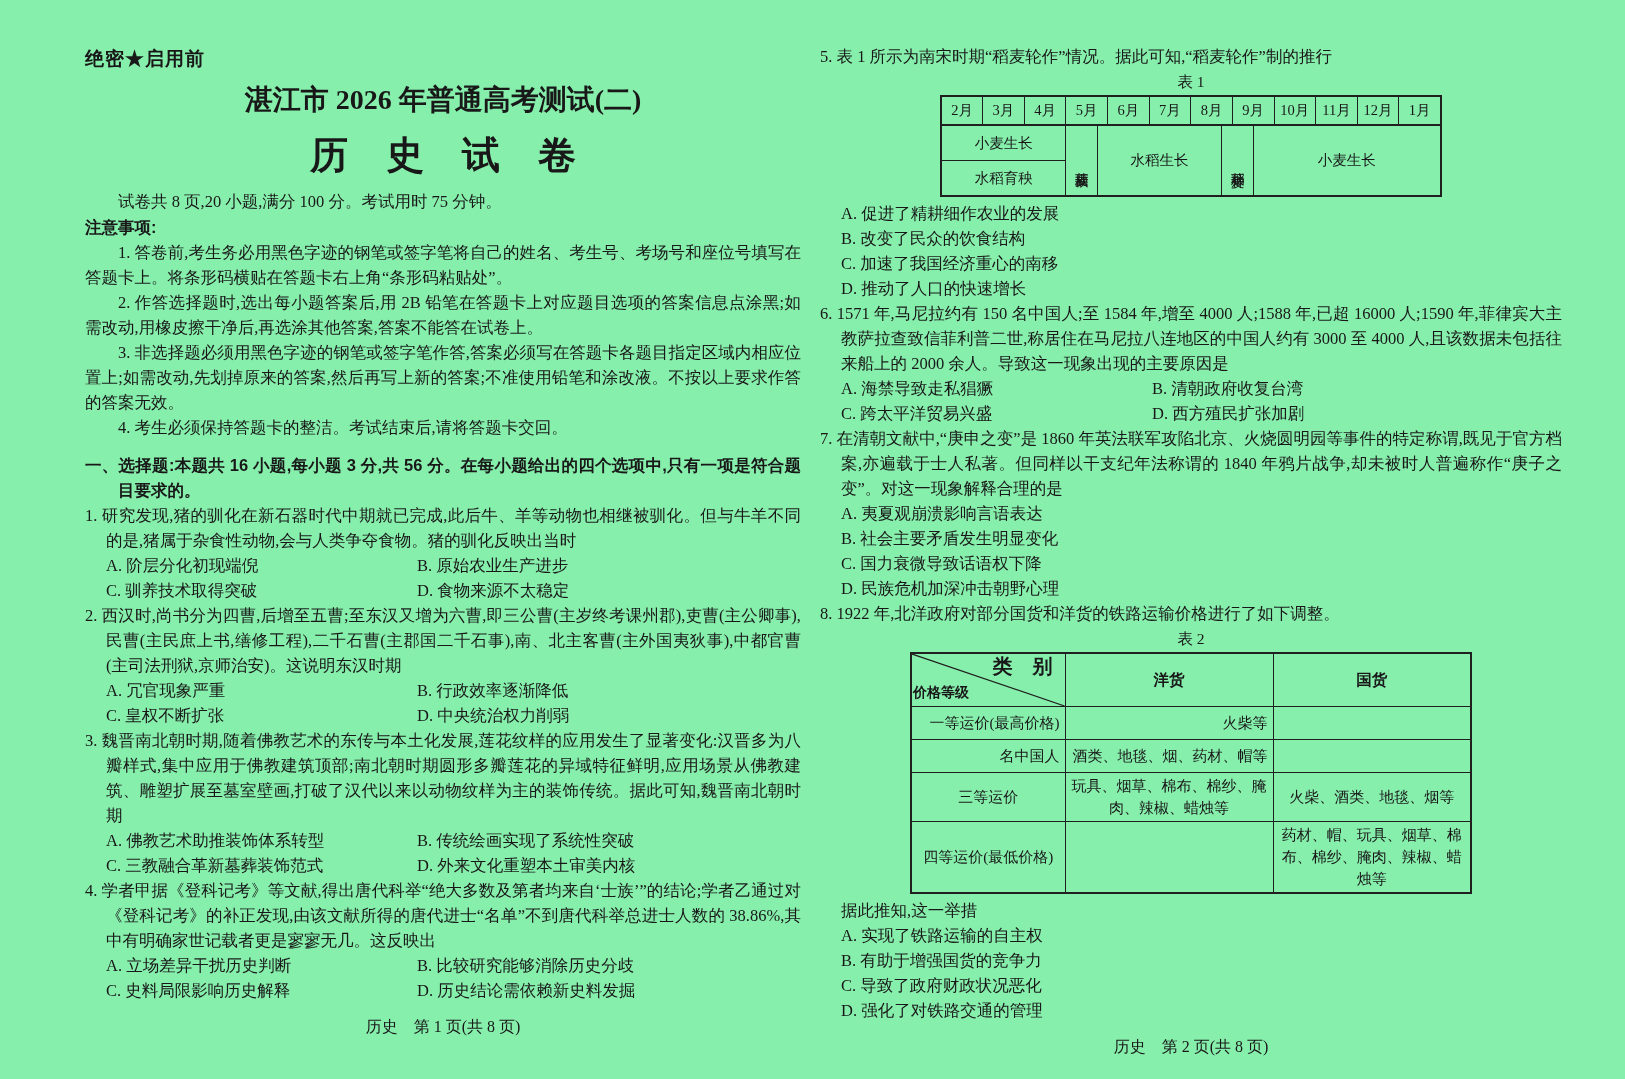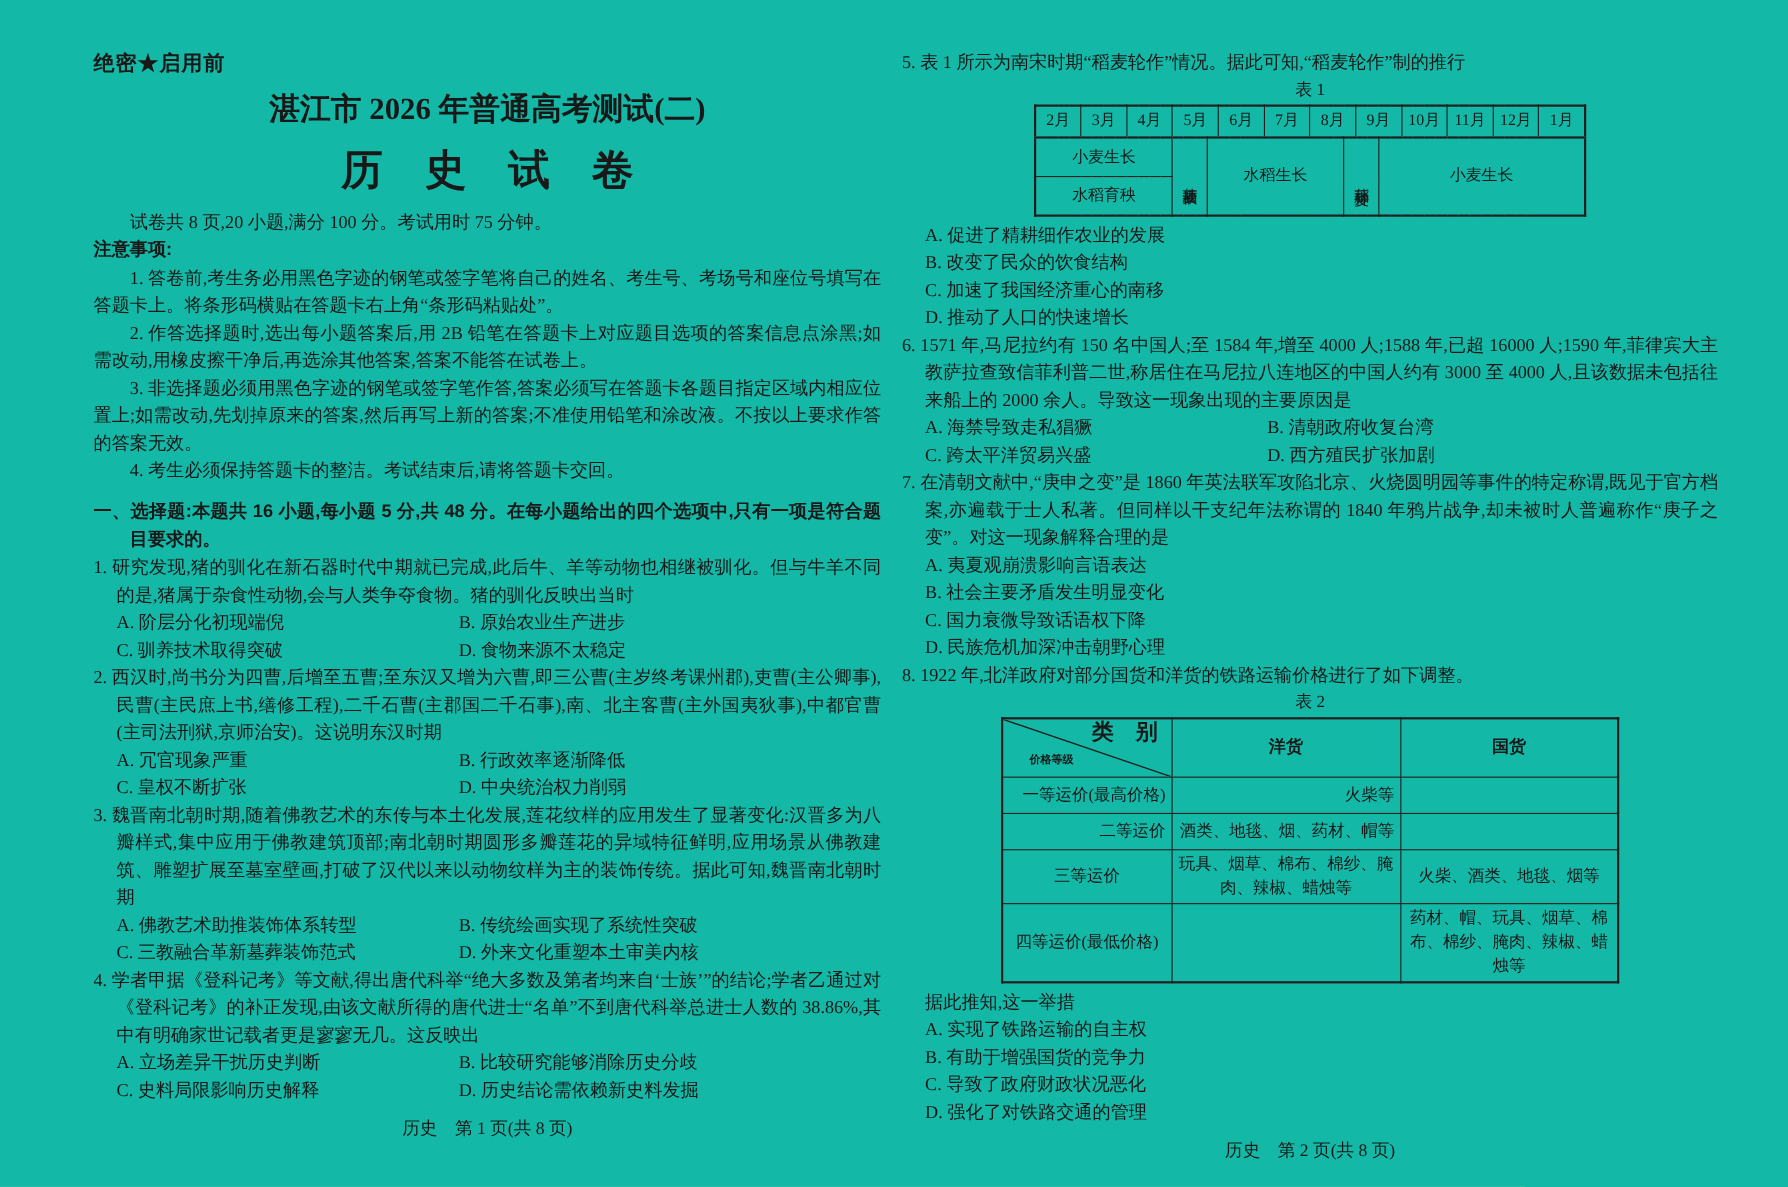--- a/index.html
+++ b/index.html
@@ -1,20 +1,20 @@
 <!DOCTYPE html>
 <html><head>
 <meta charset="utf-8">
 <style>
   html,body{margin:0;padding:0;}
   body{
     width:1625px;height:1079px;background:#ffffff;overflow:hidden;
     font-family:"Liberation Serif","DejaVu Serif",serif;color:#181818;
   }
-  .sheet{position:absolute;inset:0;background:#14b8a6;display:flex;}
+  .sheet{position:absolute;inset:0;background:#86efac;display:flex;}
   .col{box-sizing:border-box;font-size:16.5px;line-height:25px;}
   .col-left{width:800px;padding:46px 0 0 85px;}
   .col-left .inner{width:716px;}
   .col-right{width:825px;padding:44px 0 0 20px;}
   .col-right .inner{width:742px;}
   .jf{text-align:justify;text-justify:inter-ideograph;}
   .heiti{font-family:"Liberation Sans","DejaVu Sans",sans-serif;font-weight:700;}
   .classified{font-size:19px;font-weight:700;letter-spacing:1px;}
   .main-title{text-align:center;font-size:28px;font-weight:700;margin-top:10px;line-height:38px;}
   .subject-title{text-align:center;font-size:38px;font-weight:700;margin-top:13px;line-height:46px;}
@@ -40,41 +40,41 @@
     font-size:13.5px;line-height:1;letter-spacing:1px;}
   
   table.t2{width:560px;margin:2px auto 4px auto;border-collapse:collapse;table-layout:fixed;
     border:2px solid #1f1f1f;font-size:15px;text-align:center;}
   table.t2 th,table.t2 td{border:1px solid #1f1f1f;padding:2px 5px;line-height:22px;font-weight:400;}
   table.t2 th.colhead{font-family:Liberation Serif, serif;font-weight:700;font-size:15.5px;}
   table.t2 td.r1{height:28px;text-align:right;}
   th.diag{position:relative;height:48px;padding:0;}
   .diag-svg{position:absolute;inset:0;width:100%;height:100%;}
   .diag-top{position:absolute;top:3px;right:12px;font-family:Liberation Mono, monospace;font-weight:700;font-size:20px;}
-  .diag-bottom{position:absolute;bottom:3px;left:24px;font-family:"Liberation Sans","DejaVu Sans",sans-serif;font-weight:700;font-size:10px;}
+  .diag-bottom{position:absolute;bottom:3px;left:1px;font-family:"Liberation Sans","DejaVu Sans",sans-serif;font-weight:700;font-size:14px;}
 </style>
 </head>
 <body>
 
 <div class="sheet">
 
   <div class="col col-left">
     <div class="inner">
       <div class="classified">绝密★启用前</div>
       <div class="main-title">湛江市 2026 年普通高考测试(二)</div>
       <div class="subject-title">历　史　试　卷</div>
       <div class="exam-info jf">试卷共 8 页,20 小题,满分 100 分。考试用时 75 分钟。</div>
 
       <div class="notice-heading heiti">注意事项:</div>
       <div class="notice jf">1. 答卷前,考生务必用黑色字迹的钢笔或签字笔将自己的姓名、考生号、考场号和座位号填写在答题卡上。将条形码横贴在答题卡右上角“条形码粘贴处”。</div>
       <div class="notice jf">2. 作答选择题时,选出每小题答案后,用 2B 铅笔在答题卡上对应题目选项的答案信息点涂黑;如需改动,用橡皮擦干净后,再选涂其他答案,答案不能答在试卷上。</div>
       <div class="notice jf">3. 非选择题必须用黑色字迹的钢笔或签字笔作答,答案必须写在答题卡各题目指定区域内相应位置上;如需改动,先划掉原来的答案,然后再写上新的答案;不准使用铅笔和涂改液。不按以上要求作答的答案无效。</div>
       <div class="notice jf">4. 考生必须保持答题卡的整洁。考试结束后,请将答题卡交回。</div>
 
-      <div class="section-heading heiti jf">一、选择题:本题共 16 小题,每小题 5 分,共 48 分。在每小题给出的四个选项中,只有一项是符合题目要求的。</div>
+      <div class="section-heading heiti jf">一、选择题:本题共 16 小题,每小题 3 分,共 56 分。在每小题给出的四个选项中,只有一项是符合题目要求的。</div>
 
       <div class="question">
         <div class="q-stem jf">1. 研究发现,猪的驯化在新石器时代中期就已完成,此后牛、羊等动物也相继被驯化。但与牛羊不同的是,猪属于杂食性动物,会与人类争夺食物。猪的驯化反映出当时</div>
         <div class="options">
           <div class="opt-row">
             <span class="opt half">A. 阶层分化初现端倪</span>
             <span class="opt rest">B. 原始农业生产进步</span>
           </div>
           <div class="opt-row">
             <span class="opt half">C. 驯养技术取得突破</span>
@@ -221,21 +221,21 @@
             </th>
             <th class="colhead">洋货</th>
             <th class="colhead">国货</th>
           </tr>
           <tr>
             <td class="r1">一等运价(最高价格)</td>
             <td class="r1">火柴等</td>
             <td class="r1"></td>
           </tr>
           <tr>
-            <td class="r1">二等运价</td>
+            <td class="r1">名中国人</td>
             <td class="r1">酒类、地毯、烟、药材、帽等</td>
             <td class="r1"></td>
           </tr>
           <tr>
             <td>三等运价</td>
             <td>玩具、烟草、棉布、棉纱、腌肉、辣椒、蜡烛等</td>
             <td>火柴、酒类、地毯、烟等</td>
           </tr>
           <tr>
             <td>四等运价(最低价格)</td>

